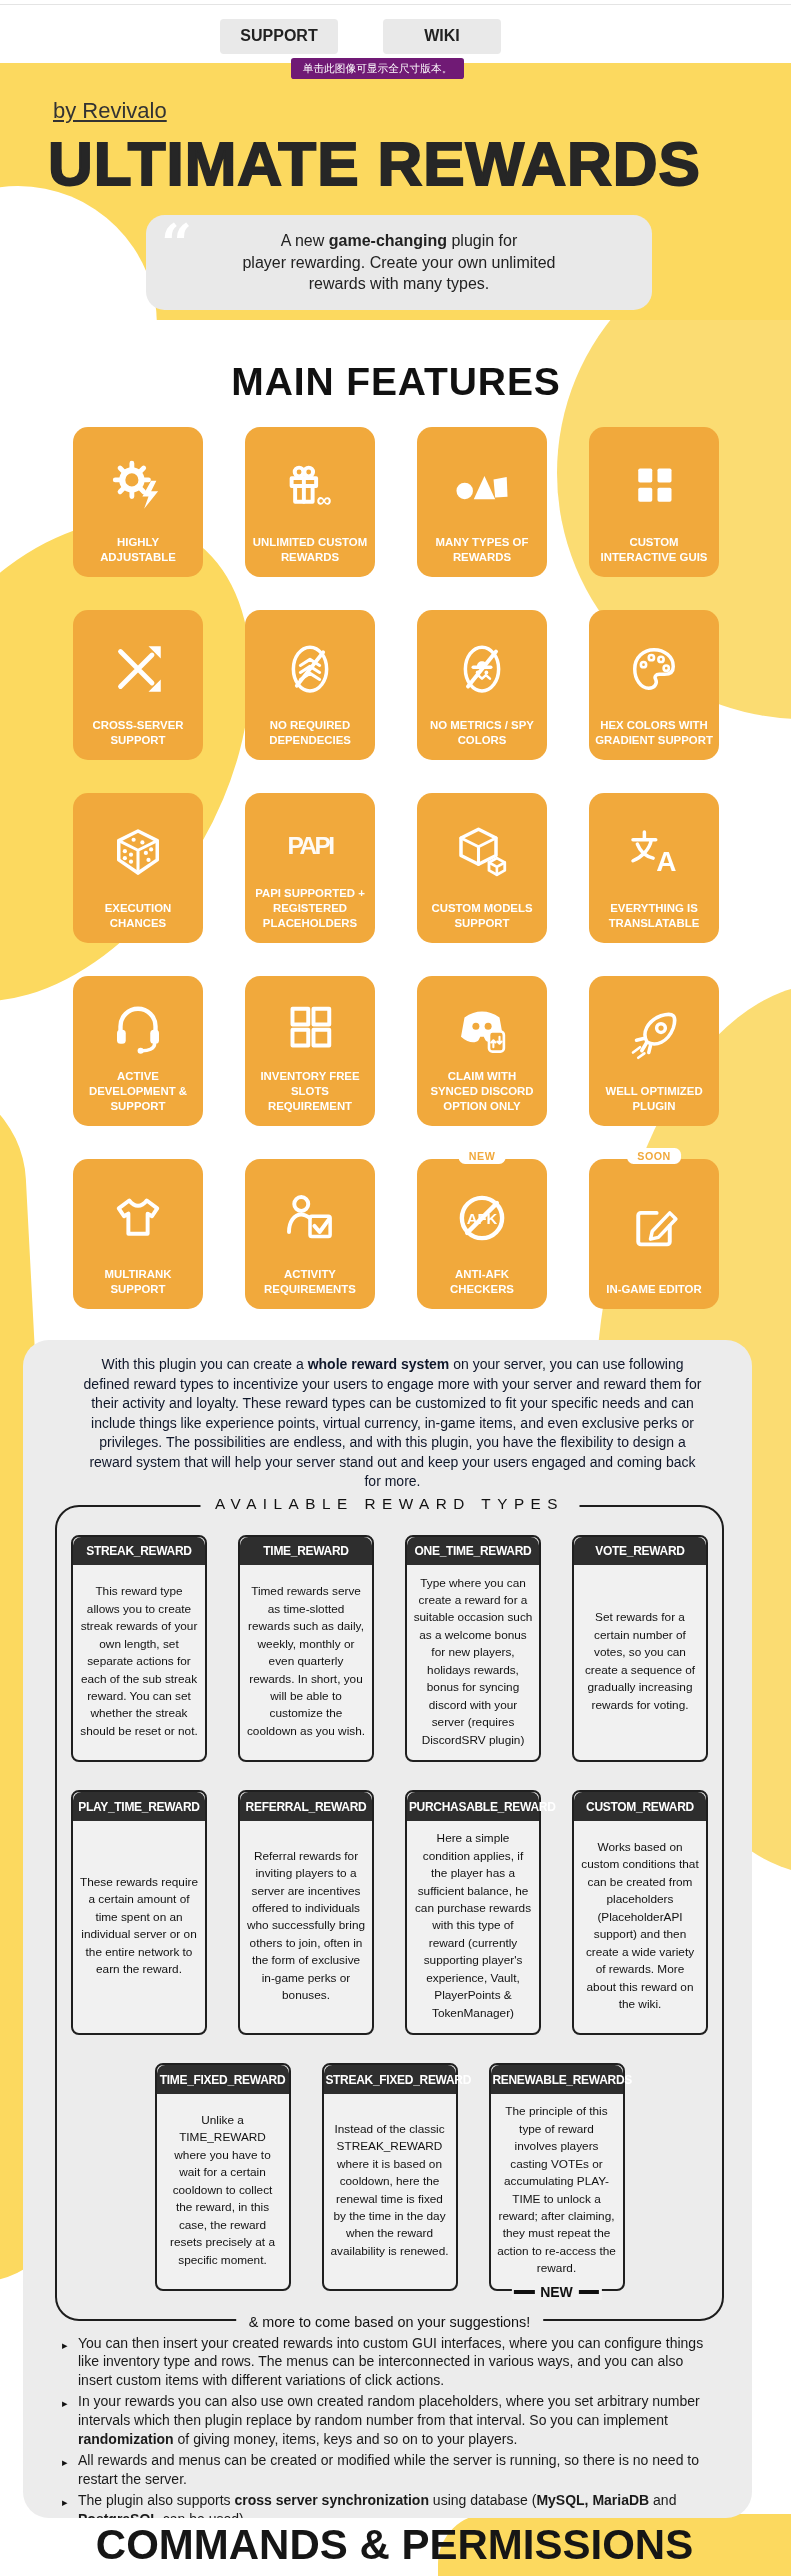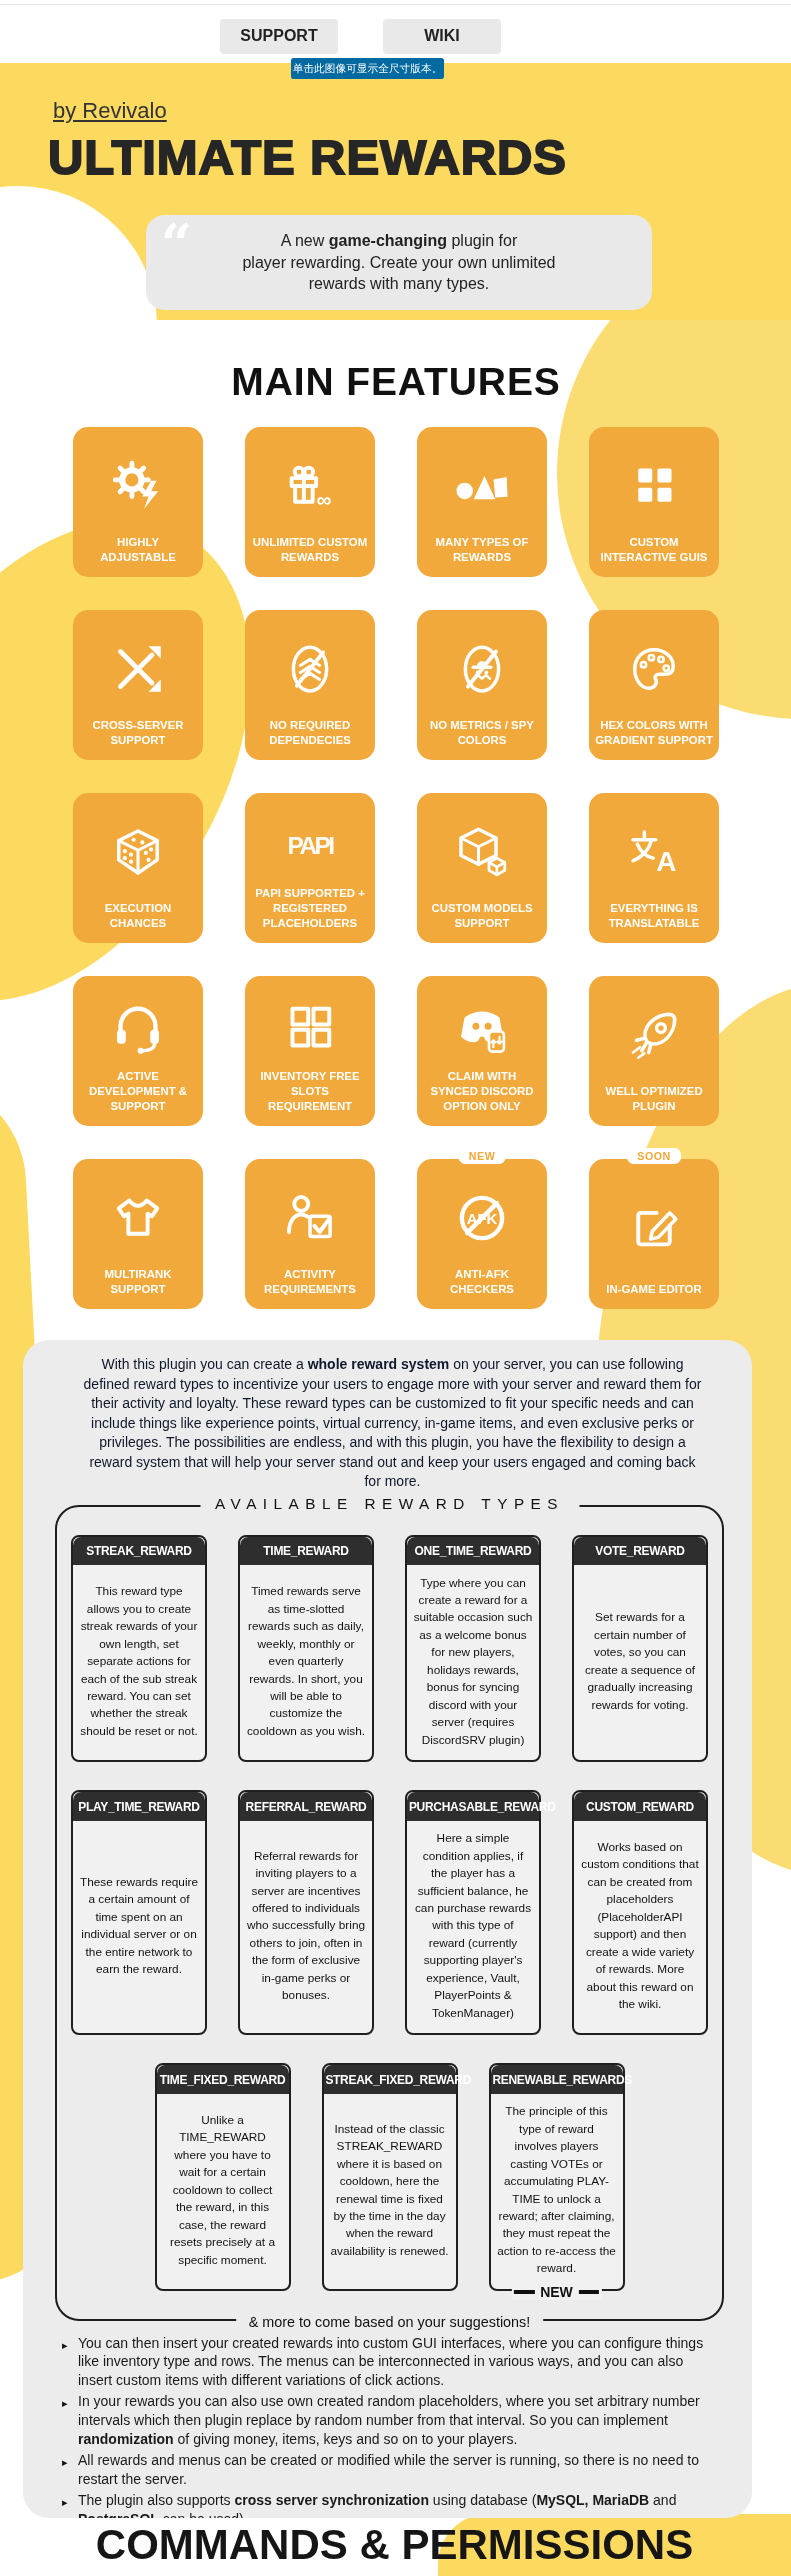--- a/index.html
+++ b/index.html
@@ -4,38 +4,38 @@
 <style>
   html,body{margin:0;padding:0;background:#fff;}
   .canvas{position:relative;width:792px;height:2576px;overflow:hidden;background:#fff;
           font-family:"Liberation Sans",sans-serif;color:#1a1a1a;}
   .top-rule{position:absolute;top:3.7px;left:0;right:0;height:0.9px;background:#e4e4e4;}
   .btn{position:absolute;top:18.6px;height:35px;background:#e9e9e9;border-radius:3.7px;
        font-weight:bold;font-size:16px;color:#222;display:flex;align-items:center;
        justify-content:center;border:none;cursor:pointer;z-index:4;font-family:inherit;}
   .btn-support{left:220px;width:118px;}
   .btn-wiki{left:383px;width:118px;}
-  .tooltip{position:absolute;top:58px;left:291px;width:153px;height:21.4px;background:#0369a1;
+  .tooltip{position:absolute;top:58px;left:291px;width:173px;height:21.4px;background:#701a75;
            color:#fff;font-size:10.7px;display:flex;align-items:center;justify-content:center;
            border-radius:2.8px;z-index:6;}
   
   .blob{position:absolute;z-index:0;}
   .blob-tr{top:227px;left:557px;width:492px;height:492px;border-radius:50%;background:var(--blob_yellow);}
   .blob-left{top:501px;left:-111px;width:334px;height:520px;border-radius:50%;
              background:var(--hero_yellow);transform:rotate(30deg);}
   .blob-band{top:1077px;left:-162px;width:214px;height:1207px;border-radius:107px;
              background:var(--hero_yellow);transform:rotate(-3deg);}
   .blob-right{top:984px;left:594px;width:464px;height:891px;border-radius:50%;background:var(--blob_yellow);}
   .blob-bottom{top:2514px;left:438px;width:354px;height:62px;border-top-left-radius:50px;
                background:var(--hero_yellow);z-index:1;}
   .hero{position:absolute;top:63px;left:0;width:792px;height:257px;background:var(--hero_yellow);z-index:0;}
   .hero-cut{position:absolute;top:186px;left:-121px;width:278px;height:278px;border-radius:50%;
             background:#fff;z-index:1;}
   .byline{position:absolute;top:98px;left:53px;font-size:22px;color:#333;z-index:2;text-decoration:underline;}
-  .title{position:absolute;top:133px;left:48px;width:715px;font-size:49px;font-weight:bold;
+  .title{position:absolute;top:133px;left:48px;width:715px;font-size:62px;font-weight:bold;
          color:#262626;letter-spacing:0.9px;z-index:2;line-height:1;-webkit-text-stroke:1.9px #262626;}
   .quote{position:absolute;top:215px;left:146px;width:506px;height:95px;background:var(--quote_gray);
          border-radius:18.6px;z-index:2;display:flex;align-items:center;justify-content:center;
          text-align:center;font-size:16px;line-height:21.4px;color:#222;padding:0 24px;box-sizing:border-box;}
   .quote-mark{position:absolute;top:0;left:15px;font-size:54px;color:#fff;font-weight:bold;
               font-family:"DejaVu Serif",serif;line-height:1.1;}
   .main-h{position:absolute;top:360px;left:0;width:792px;text-align:center;font-size:39px;
           font-weight:bold;color:#111;z-index:2;letter-spacing:0.9px;}
   .features{position:absolute;top:427px;left:73px;width:645px;display:grid;
             grid-template-columns:repeat(4,130px);column-gap:42px;row-gap:33px;z-index:2;}

